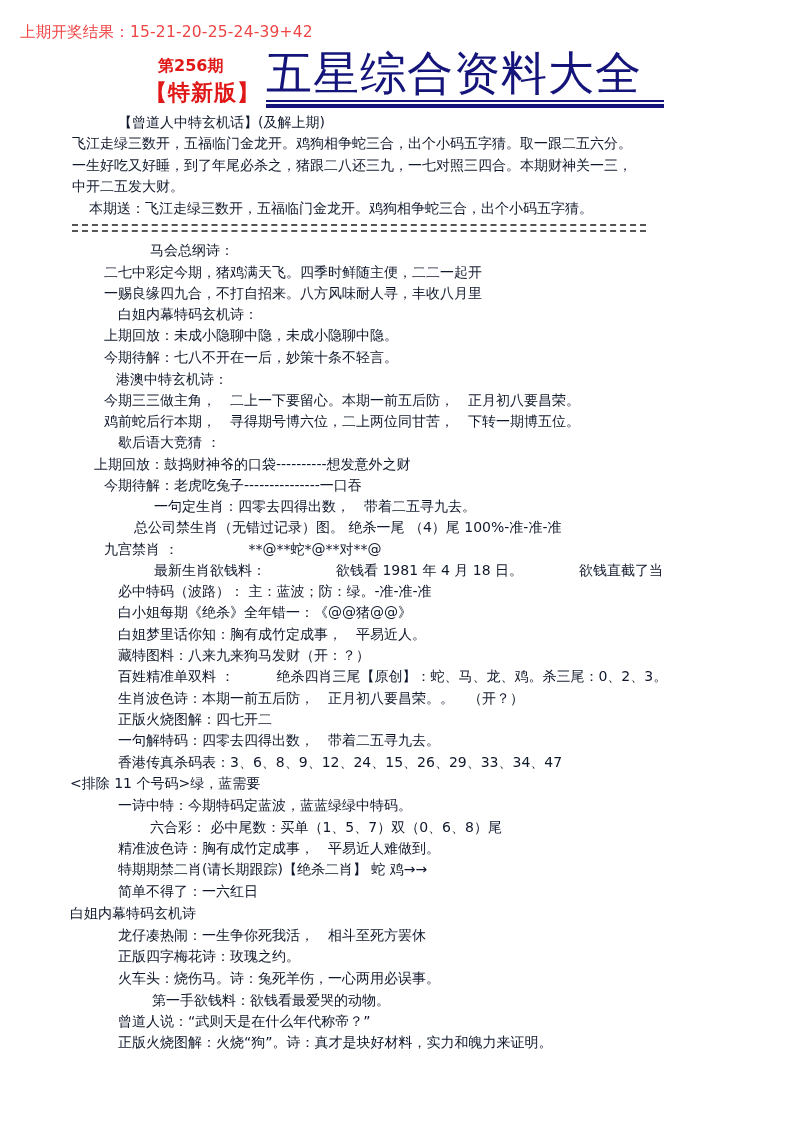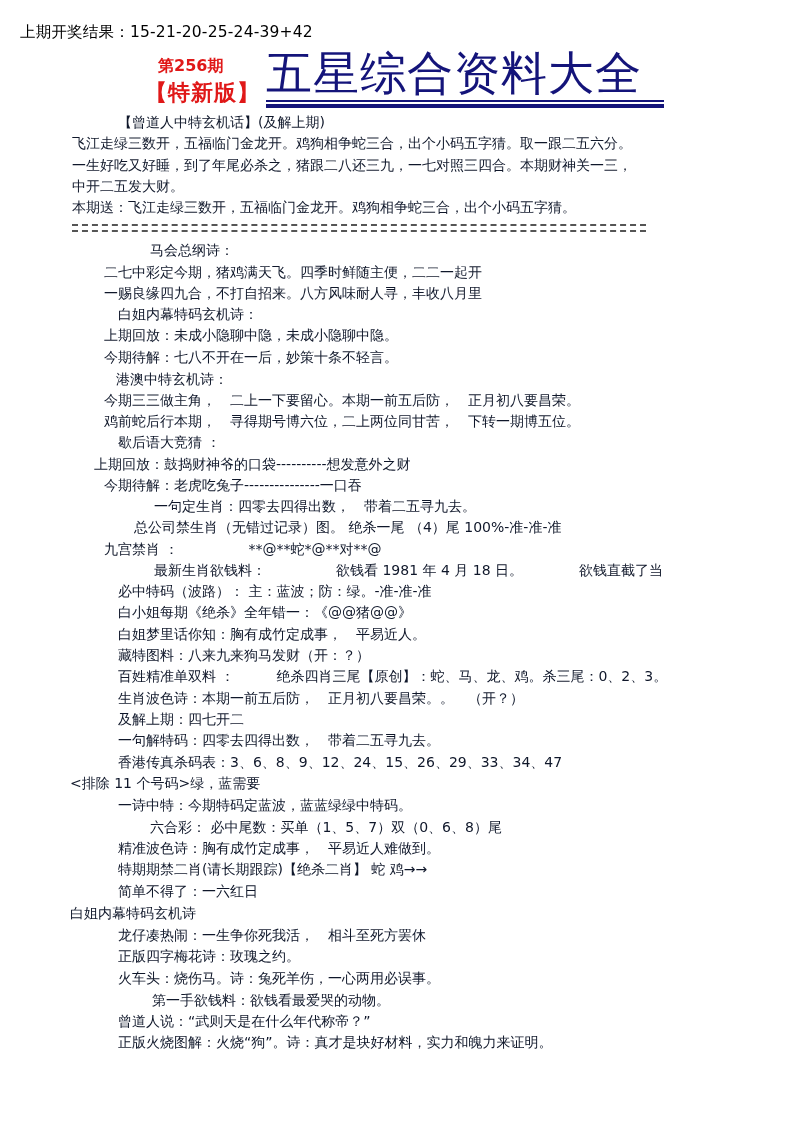--- a/index.html
+++ b/index.html
@@ -3,21 +3,21 @@
 <meta charset="utf-8">
 <style>
   html, body { margin: 0; padding: 0; background: #ffffff; }
   body {
     width: 793px; height: 1122px; position: relative; overflow: hidden;
     font-family: "DejaVu Sans", "Liberation Sans", sans-serif;
     color: #111111;
   }
   .abs { position: absolute; white-space: nowrap; }
   .last-result {
-    left: 20px; top: 22px; font-size: 15.5px; color: #000000; letter-spacing: 0.2px;
+    left: 20px; top: 22px; font-size: 15.5px; color: #ef4444; letter-spacing: 0.2px;
   }
   .issue-no {
     left: 158px; top: 56px; font-size: 16px; color: #e01818; font-weight: bold;
   }
   .edition {
     left: 145px; top: 78px; font-size: 22px; color: #e01818; font-weight: bold; letter-spacing: 1px;
   }
   .big-title {
     left: 266px; top: 46px; font-family: Liberation Sans, sans-serif;
     font-size: 46px; color: #14147a; letter-spacing: 1px; line-height: 54px;
@@ -42,21 +42,21 @@
 <div class="abs edition">【特新版】</div>
 
 <div class="abs big-title">五星综合资料大全</div>
 <div class="abs title-rule1"></div>
 <div class="abs title-rule2"></div>
 
 <div class="abs line" style="left:118px; top:112px;">【曾道人中特玄机话】(及解上期)</div>
 <div class="abs line" style="left:72px; top:133px;">飞江走绿三数开，五福临门金龙开。鸡狗相争蛇三合，出个小码五字猜。取一跟二五六分。</div>
 <div class="abs line" style="left:72px; top:155px;">一生好吃又好睡，到了年尾必杀之，猪跟二八还三九，一七对照三四合。本期财神关一三，</div>
 <div class="abs line" style="left:72px; top:176px;">中开二五发大财。</div>
-<div class="abs line" style="left:72px; top:198px;font-family:Liberation Mono, monospace;">本期送：飞江走绿三数开，五福临门金龙开。鸡狗相争蛇三合，出个小码五字猜。</div>
+<div class="abs line" style="left:89px; top:198px;">本期送：飞江走绿三数开，五福临门金龙开。鸡狗相争蛇三合，出个小码五字猜。</div>
 
 <div class="abs sep"></div>
 
 <div id="body-lines">
     <div class="abs line" style="left: 150px; top: 240px;">马会总纲诗：</div>
     <div class="abs line" style="left: 104px; top: 262px;">二七中彩定今期，猪鸡满天飞。四季时鲜随主便，二二一起开</div>
     <div class="abs line" style="left: 104px; top: 283px;">一赐良缘四九合，不打自招来。八方风味耐人寻，丰收八月里</div>
     <div class="abs line" style="left: 118px; top: 304px;">白姐内幕特码玄机诗：</div>
     <div class="abs line" style="left: 104px; top: 325px;">上期回放：未成小隐聊中隐，未成小隐聊中隐。</div>
     <div class="abs line" style="left: 104px; top: 347px;">今期待解：七八不开在一后，妙策十条不轻言。</div>
@@ -69,21 +69,21 @@
     <div class="abs line" style="left: 154px; top: 496px;">一句定生肖：四零去四得出数，　带着二五寻九去。</div>
     <div class="abs line" style="left: 134px; top: 517px;">总公司禁生肖（无错过记录）图。 绝杀一尾 （4）尾 100%-准-准-准</div>
     <div class="abs line" style="left: 104px; top: 539px;">九宫禁肖 ：　　　　　**@**蛇*@**对**@</div>
     <div class="abs line" style="left: 154px; top: 560px;">最新生肖欲钱料：　　　　　欲钱看 1981 年 4 月 18 日。　　　　欲钱直截了当</div>
     <div class="abs line" style="left: 118px; top: 581px;">必中特码（波路）： 主：蓝波；防：绿。-准-准-准</div>
     <div class="abs line" style="left: 118px; top: 602px;">白小姐每期《绝杀》全年错一：《@@猪@@》</div>
     <div class="abs line" style="left: 118px; top: 624px;">白姐梦里话你知：胸有成竹定成事，　平易近人。</div>
     <div class="abs line" style="left: 118px; top: 645px;">藏特图料：八来九来狗马发财（开：？）</div>
     <div class="abs line" style="left: 118px; top: 666px;">百姓精准单双料 ：　　　绝杀四肖三尾【原创】：蛇、马、龙、鸡。杀三尾：0、2、3。</div>
     <div class="abs line" style="left: 118px; top: 688px;">生肖波色诗：本期一前五后防，　正月初八要昌荣。。　（开？）</div>
-    <div class="abs line" style="left: 118px; top: 709px;">及解上期：四七开二</div>
+    <div class="abs line" style="left: 118px; top: 709px;">正版火烧图解：四七开二</div>
     <div class="abs line" style="left: 118px; top: 730px;">一句解特码：四零去四得出数，　带着二五寻九去。</div>
     <div class="abs line" style="left: 118px; top: 752px;">香港传真杀码表：3、6、8、9、12、24、15、26、29、33、34、47</div>
     <div class="abs line" style="left: 70px; top: 773px;">&lt;排除 11 个号码&gt;绿，蓝需要</div>
     <div class="abs line" style="left: 118px; top: 795px;">一诗中特：今期特码定蓝波，蓝蓝绿绿中特码。</div>
     <div class="abs line" style="left: 150px; top: 817px;">六合彩： 必中尾数：买单（1、5、7）双（0、6、8）尾</div>
     <div class="abs line" style="left: 118px; top: 838px;">精准波色诗：胸有成竹定成事，　平易近人难做到。</div>
     <div class="abs line" style="left: 118px; top: 859px;">特期期禁二肖(请长期跟踪)【绝杀二肖】 蛇 鸡→→</div>
     <div class="abs line" style="left: 118px; top: 881px;">简单不得了：一六红日</div>
     <div class="abs line" style="left: 70px; top: 903px;">白姐内幕特码玄机诗</div>
     <div class="abs line" style="left: 118px; top: 925px;">龙仔凑热闹：一生争你死我活，　相斗至死方罢休</div>

